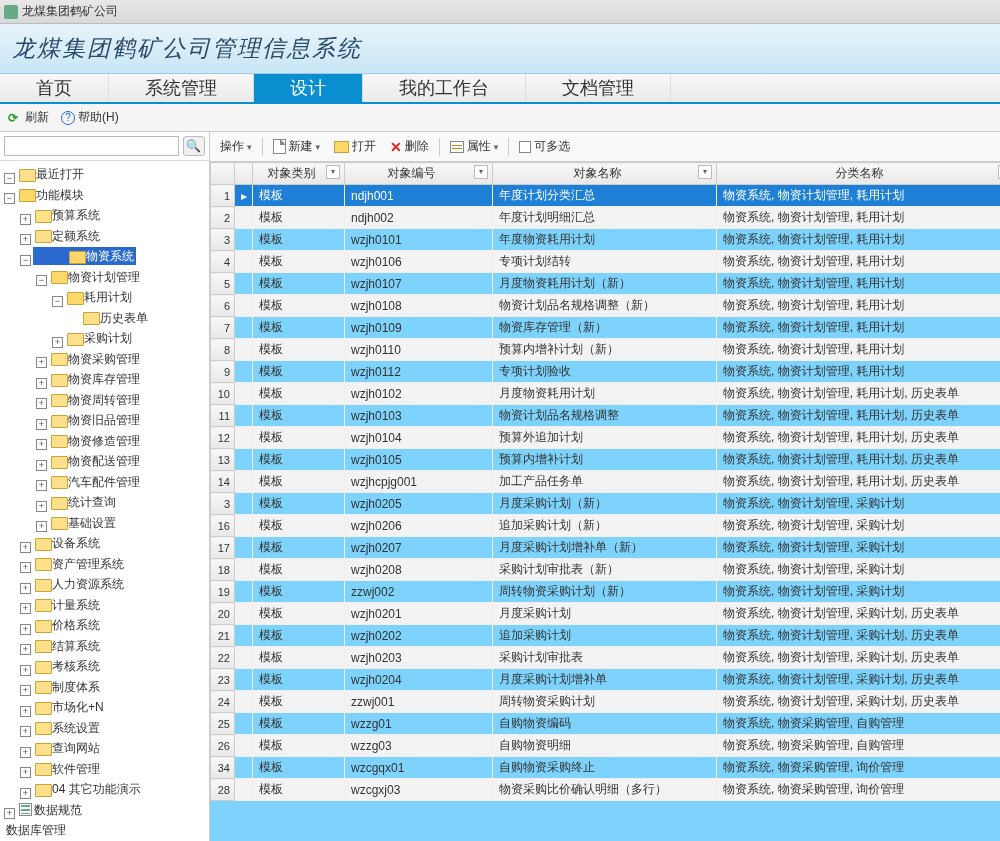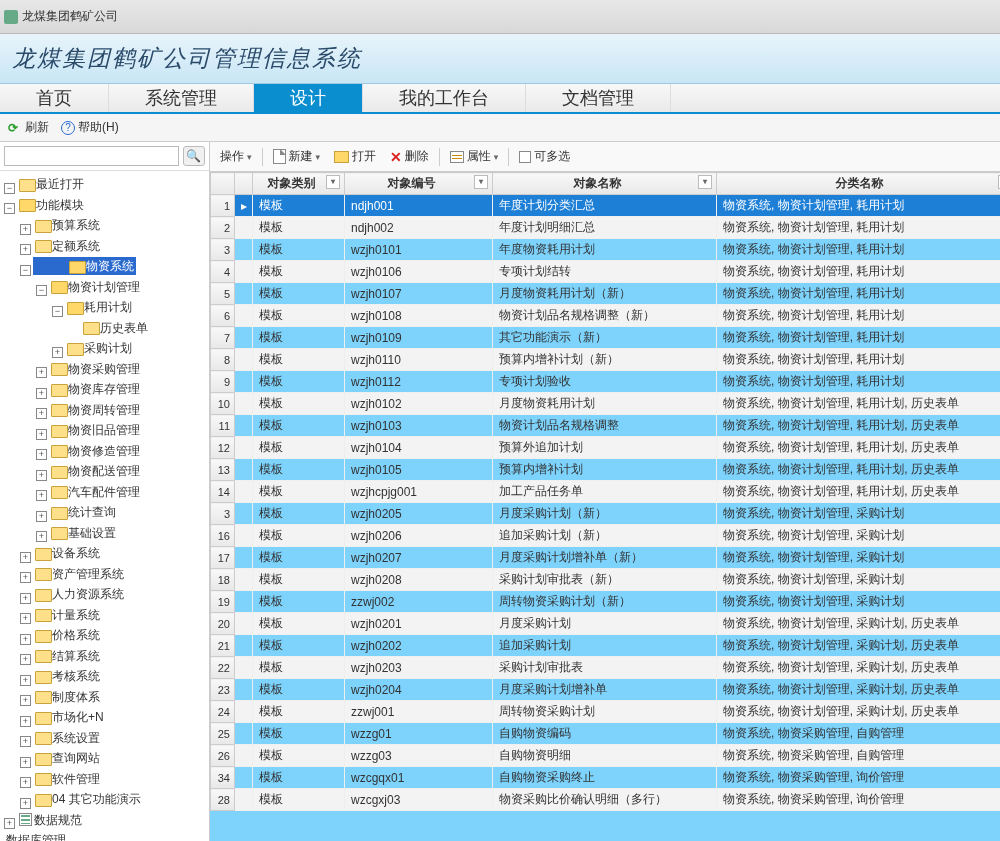--- a/index.html
+++ b/index.html
@@ -1,17 +1,17 @@
 <!DOCTYPE html>
 <html><head>
 <meta charset="utf-8">
 <style>
 * { margin: 0; padding: 0; box-sizing: border-box; }
 body { font-family: "Microsoft YaHei", SimSun, sans-serif; font-size: 12px; color: #333; background: #f0f0f0; overflow: hidden; }
-.titlebar { height: 34px; background: linear-gradient(#e8e8e8,#d8d8d8); border-bottom: 1px solid #bbb; display: flex; align-items: center; padding: 0 4px; gap: 4px; text-align: center; }
+.titlebar { height: 24px; background: linear-gradient(#e8e8e8,#d8d8d8); border-bottom: 1px solid #bbb; display: flex; align-items: center; padding: 0 4px; gap: 4px; text-align: center; }
 .titlebar .app-icon { width: 14px; height: 14px; background: #6a8; border-radius: 2px; }
 .titlebar .title { font-size: 12px; color: #333; }
 .banner { height: 50px; background: linear-gradient(#e8f4fb,#c8e6f5); border-bottom: 1px solid #a0c8e0; display: flex; align-items: center; padding: 0 12px; }
 .banner .sys-title { font-family: KaiTi, STKaiti, serif; font-size: 23px; color: #2a4a6a; font-style: italic; letter-spacing: 2px; }
 .menubar { height: 30px; background: linear-gradient(#f8f8f8,#eaeaea); border-bottom: 2px solid #0a8ecf; display: flex; align-items: stretch; }
 .menubar .tab { padding: 0 36px; display: flex; align-items: center; font-size: 18px; cursor: pointer; border-right: 1px solid #ddd; }
 .menubar .tab.active { background: #0a8ecf; color: #fff; }
 .toolbar1 { height: 28px; background: #f5f5f5; border-bottom: 1px solid #ccc; display: flex; align-items: center; padding: 0 8px; gap: 12px; }
 .toolbar1 .btn { display: inline-flex; align-items: center; gap: 3px; cursor: pointer; }
 .ic { width: 14px; height: 14px; display: inline-block; }
@@ -42,21 +42,21 @@
 .dd { font-size: 9px; color: #666; }
 .ic-new { width: 13px; height: 15px; background: #fff; border: 1px solid #888; position: relative; }
 .ic-new::after { content: ""; position: absolute; right: -1px; top: -1px; border: 3px solid transparent; border-left-color: #888; border-bottom-color: #888; }
 .ic-open { width: 15px; height: 12px; background: #ffd869; border: 1px solid #caa23a; }
 .ic-del { color: #d22; font-weight: bold; font-size: 14px; }
 .ic-prop { width: 14px; height: 12px; background: #fff; border: 1px solid #888; position: relative; }
 .ic-prop::after { content: ""; position: absolute; left: 1px; right: 1px; top: 3px; height: 1px; background: #c80; box-shadow: 0 3px #c80; }
 .ic-chk { width: 12px; height: 12px; border: 1px solid #888; background: #fff; }
 .grid { flex: 1; overflow: auto; }
 table { border-collapse: collapse; width: 100%; table-layout: fixed; }
-th { background: linear-gradient(#f8f8f8,#e8e8e8); border: 1px solid #ccc; font-weight: bold; font-size: 12px; height: 22px; position: sticky; top: 0; text-align: center; padding: 0 4px; }
+th { background: linear-gradient(#f8f8f8,#e8e8e8); border: 1px solid #ccc; font-weight: normal; font-size: 12px; height: 22px; position: sticky; top: 0; text-align: center; padding: 0 4px; }
 th .fbtn { float: right; width: 14px; height: 14px; border: 1px solid #bbb; background: #fff; font-size: 8px; line-height: 12px; color: #666; cursor: pointer; }
 td { border-right: 1px solid #eee; border-bottom: 1px solid #f0f0f0; padding: 2px 6px; height: 21px; font-size: 12px; white-space: nowrap; overflow: hidden; }
 tr.even td { background: #f3f3f3; }
 tr.sel td { background: #1e7fd6; color: #fff; }
 .rownum { background: linear-gradient(#f8f8f8,#e8e8e8) !important; text-align: right; color: #333; border: 1px solid #ccc; font-size: 11px; padding-right: 4px; }
 tr.sel .rownum { background: linear-gradient(#f8f8f8,#e8e8e8) !important; color: #333; }
 .rowptr { width: 14px; text-align: center; color: #333; }
 col.c0 { width: 24px; } col.c1 { width: 18px; } col.c2 { width: 92px; } col.c3 { width: 148px; } col.c4 { width: 224px; } col.c5 { width: 300px; }
 </style>
 </head>
@@ -336,21 +336,21 @@
               <td>模板</td>
               <td>wzjh0108</td>
               <td>物资计划品名规格调整（新）</td>
               <td>物资系统, 物资计划管理, 耗用计划</td>
             </tr>
             <tr class="">
               <td class="rownum">7</td>
               <td class="rowptr"></td>
               <td>模板</td>
               <td>wzjh0109</td>
-              <td>其它功能演示（新）</td>
+              <td>物资库存管理（新）</td>
               <td>物资系统, 物资计划管理, 耗用计划</td>
             </tr>
             <tr class="even">
               <td class="rownum">8</td>
               <td class="rowptr"></td>
               <td>模板</td>
               <td>wzjh0110</td>
               <td>预算内增补计划（新）</td>
               <td>物资系统, 物资计划管理, 耗用计划</td>
             </tr>

